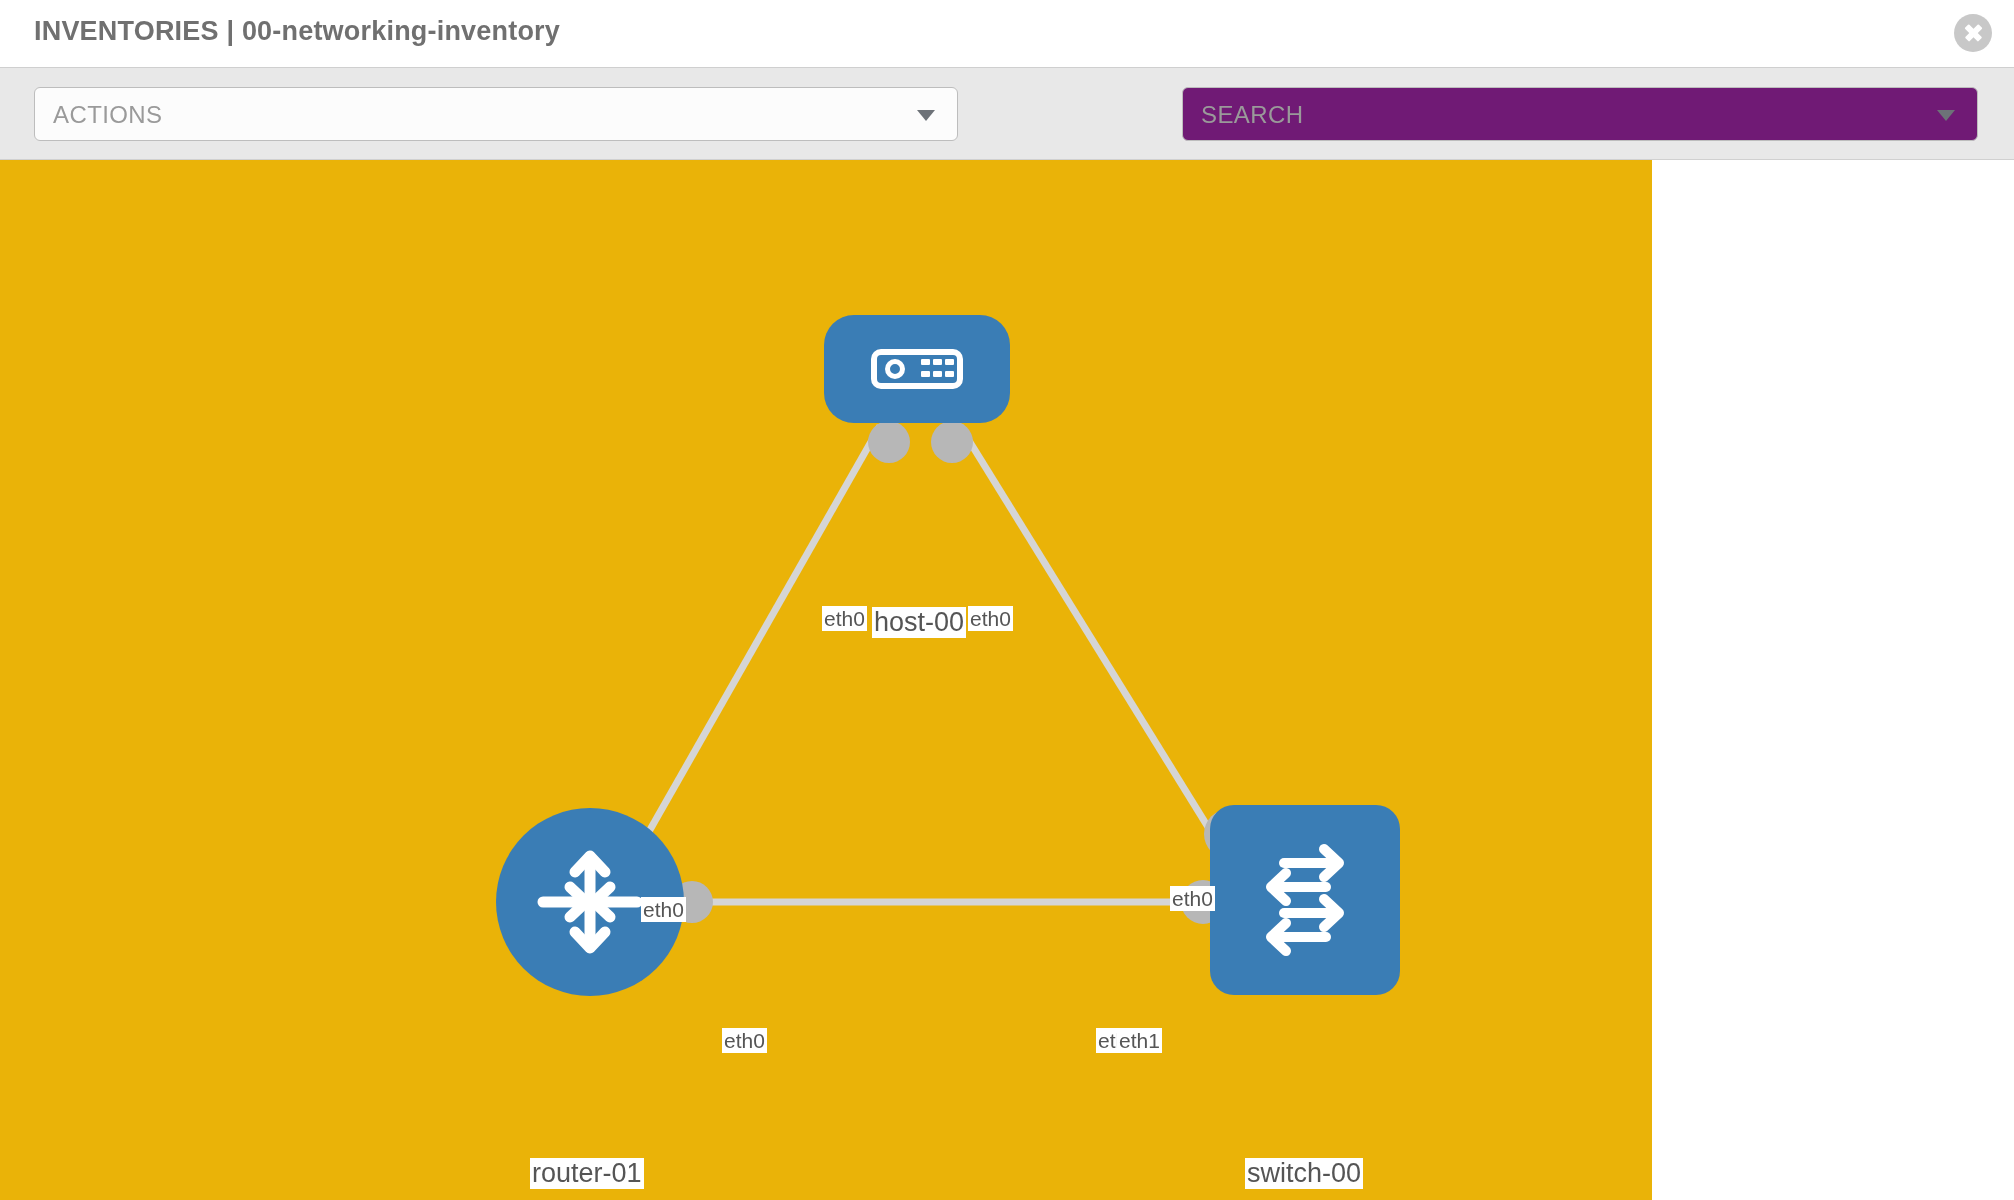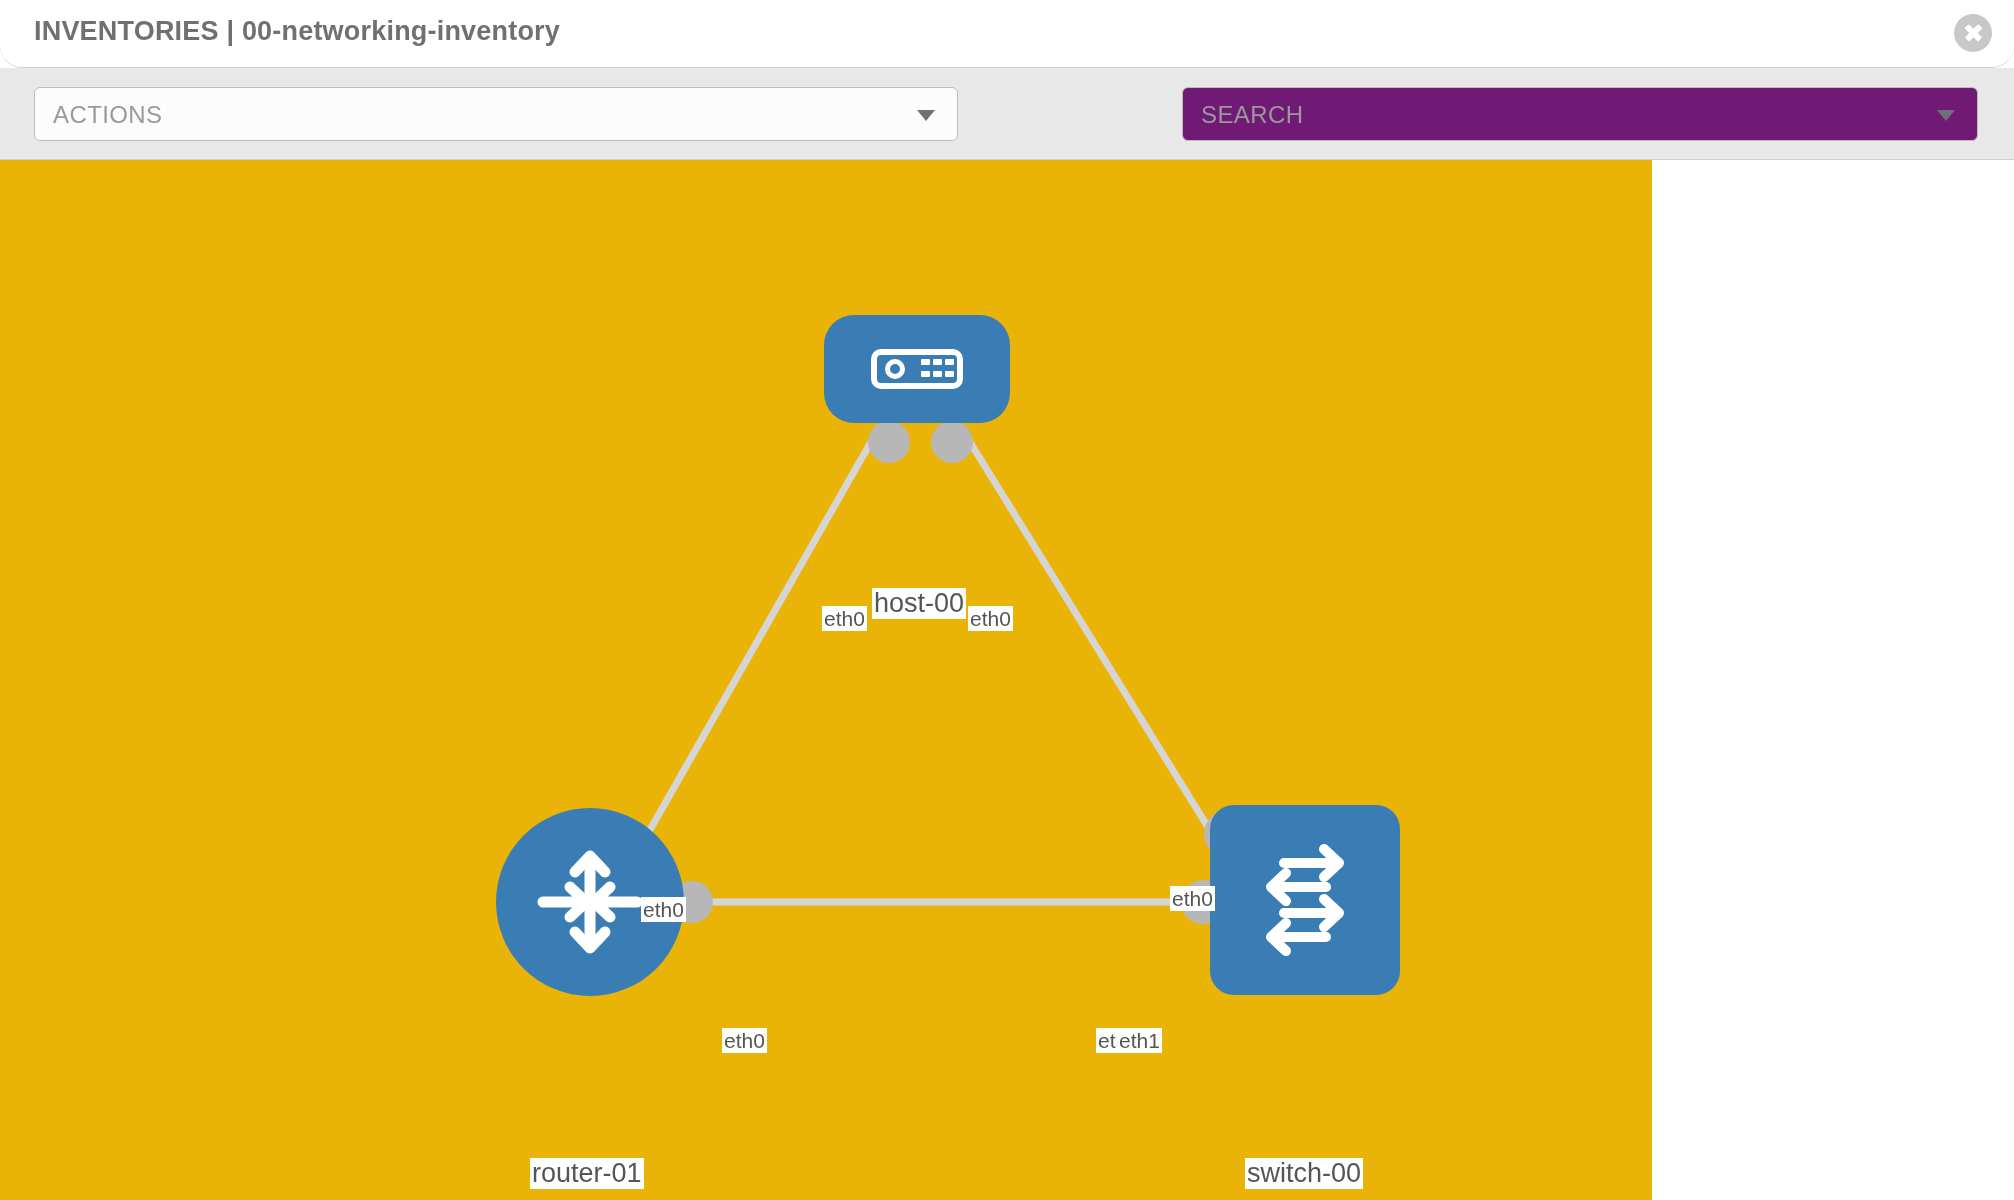--- a/index.html
+++ b/index.html
@@ -17,21 +17,20 @@
 
   
   .header {
     position: absolute;
     left: 0; top: 0;
     width: 2014px;
     height: 68px;
     background: #ffffff;
     border-bottom: 1px solid #cfcfcf;
     box-sizing: border-box;
-    border-radius: 22px;
   }
   .page-title {
     position: absolute;
     left: 34px;
     top: 16px;
     font-size: 27px;
     font-weight: bold;
     color: #707070;
     letter-spacing: 0.2px;
     white-space: nowrap;
@@ -173,21 +172,21 @@
 
   .node-label {
     position: absolute;
     background: #ffffff;
     color: #555555;
     font-size: 27px;
     white-space: nowrap;
     padding: 0 2px;
     line-height: 1.15;
   }
-  .lbl-host   { left: 872px; top: 428px; }
+  .lbl-host   { left: 872px; top: 447px; }
   .lbl-router { left: 530px; top: 998px; }
   .lbl-switch { left: 1245px; top: 998px; text-align: center; }
 
   .edge-label {
     position: absolute;
     background: #ffffff;
     color: #555555;
     font-size: 21px;
     white-space: nowrap;
     padding: 0 2px;

